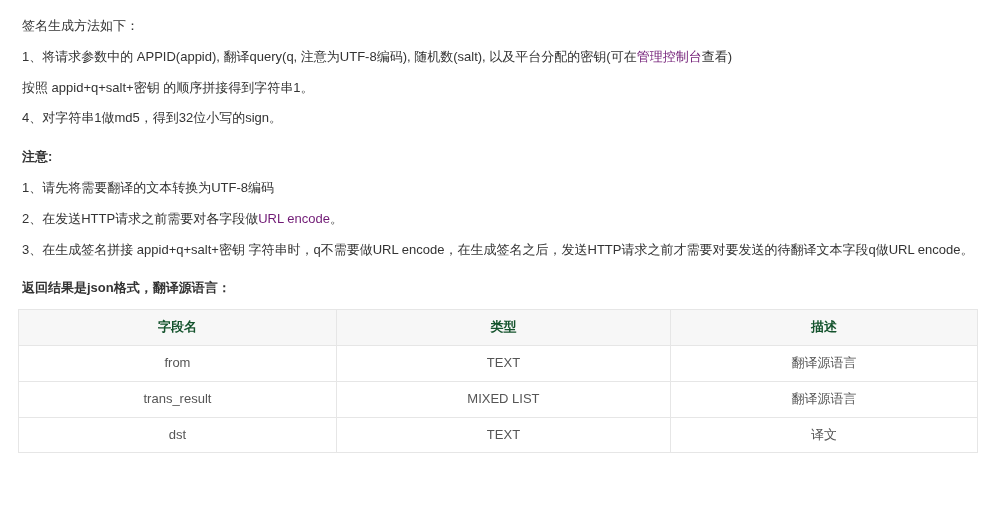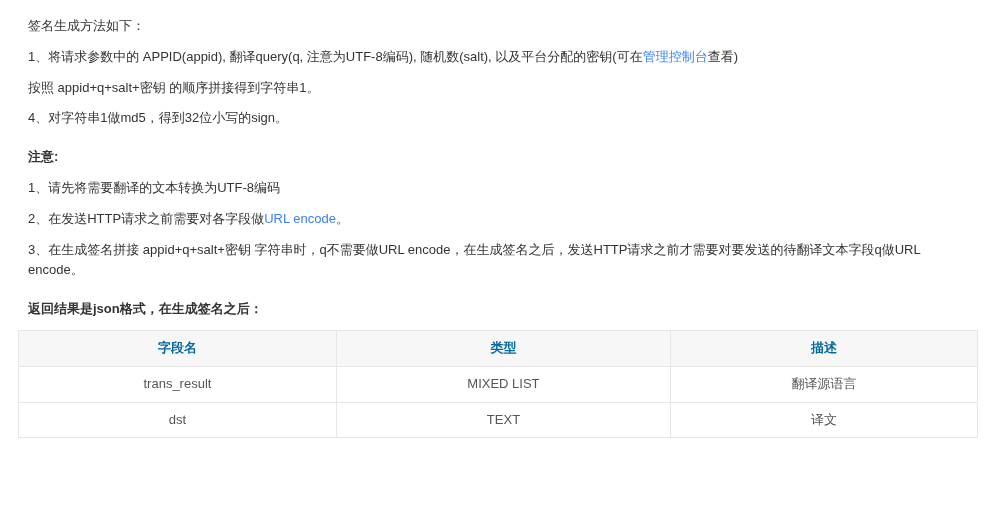--- a/index.html
+++ b/index.html
@@ -6,39 +6,39 @@
   body {
     margin: 0;
     padding: 10px 18px;
     font-family: "Microsoft YaHei", Arial, sans-serif;
     font-size: 13px;
     color: #333;
     line-height: 1.6;
     width: 996px;
     background: #fff;
   }
-  p { margin: 6px 10px 10px; }
-  .link { color: #3b82f6; text-decoration: none; cursor: pointer; }
+  p { margin: 6px 4px 10px; }
+  .link { color: #701a75; text-decoration: none; cursor: pointer; }
   .section-gap { margin-top: 18px; font-weight: bold; }
   table {
     width: 100%;
     border-collapse: collapse;
     margin-top: 6px;
   }
   th, td {
     border: 1px solid #e6e6e6;
     padding: 7px 8px;
     text-align: center;
     font-size: 13px;
     font-weight: normal;
   }
   th {
     background: #f7f7f7;
     font-weight: bold;
-    color: #0369a1;
+    color: #14532d;
   }
   td { color: #555; }
 </style>
 </head>
 <body>
 
 <p>签名生成方法如下：</p>
 
 <p>
   <span>1、将请求参数中的 APPID(appid), 翻译query(q, 注意为UTF-8编码), 随机数(salt), 以及平台分配的密钥(可在</span><a class="link">管理控制台</a><span>查看)</span>
@@ -47,31 +47,36 @@
 <p>按照 appid+q+salt+密钥 的顺序拼接得到字符串1。</p>
 <p>4、对字符串1做md5，得到32位小写的sign。</p>
 
 <p class="section-gap">注意:</p>
 <p>1、请先将需要翻译的文本转换为UTF-8编码</p>
 <p>
   <span>2、在发送HTTP请求之前需要对各字段做</span><a class="link">URL encode</a><span>。</span>
 </p>
 <p>3、在生成签名拼接 appid+q+salt+密钥 字符串时，q不需要做URL encode，在生成签名之后，发送HTTP请求之前才需要对要发送的待翻译文本字段q做URL encode。</p>
 
-<p class="section-gap">返回结果是json格式，在生成签名之后：</p>
+<p class="section-gap">返回结果是json格式，翻译源语言：</p>
 
 <table>
   <thead>
     <tr>
       <th>字段名</th>
       <th>类型</th>
       <th>描述</th>
     </tr>
   </thead>
   <tbody>
+    <tr>
+      <td>from</td>
+      <td>TEXT</td>
+      <td>翻译源语言</td>
+    </tr>
     <tr>
       <td>trans_result</td>
       <td>MIXED LIST</td>
       <td>翻译源语言</td>
     </tr>
     <tr>
       <td>dst</td>
       <td>TEXT</td>
       <td>译文</td>
     </tr>

